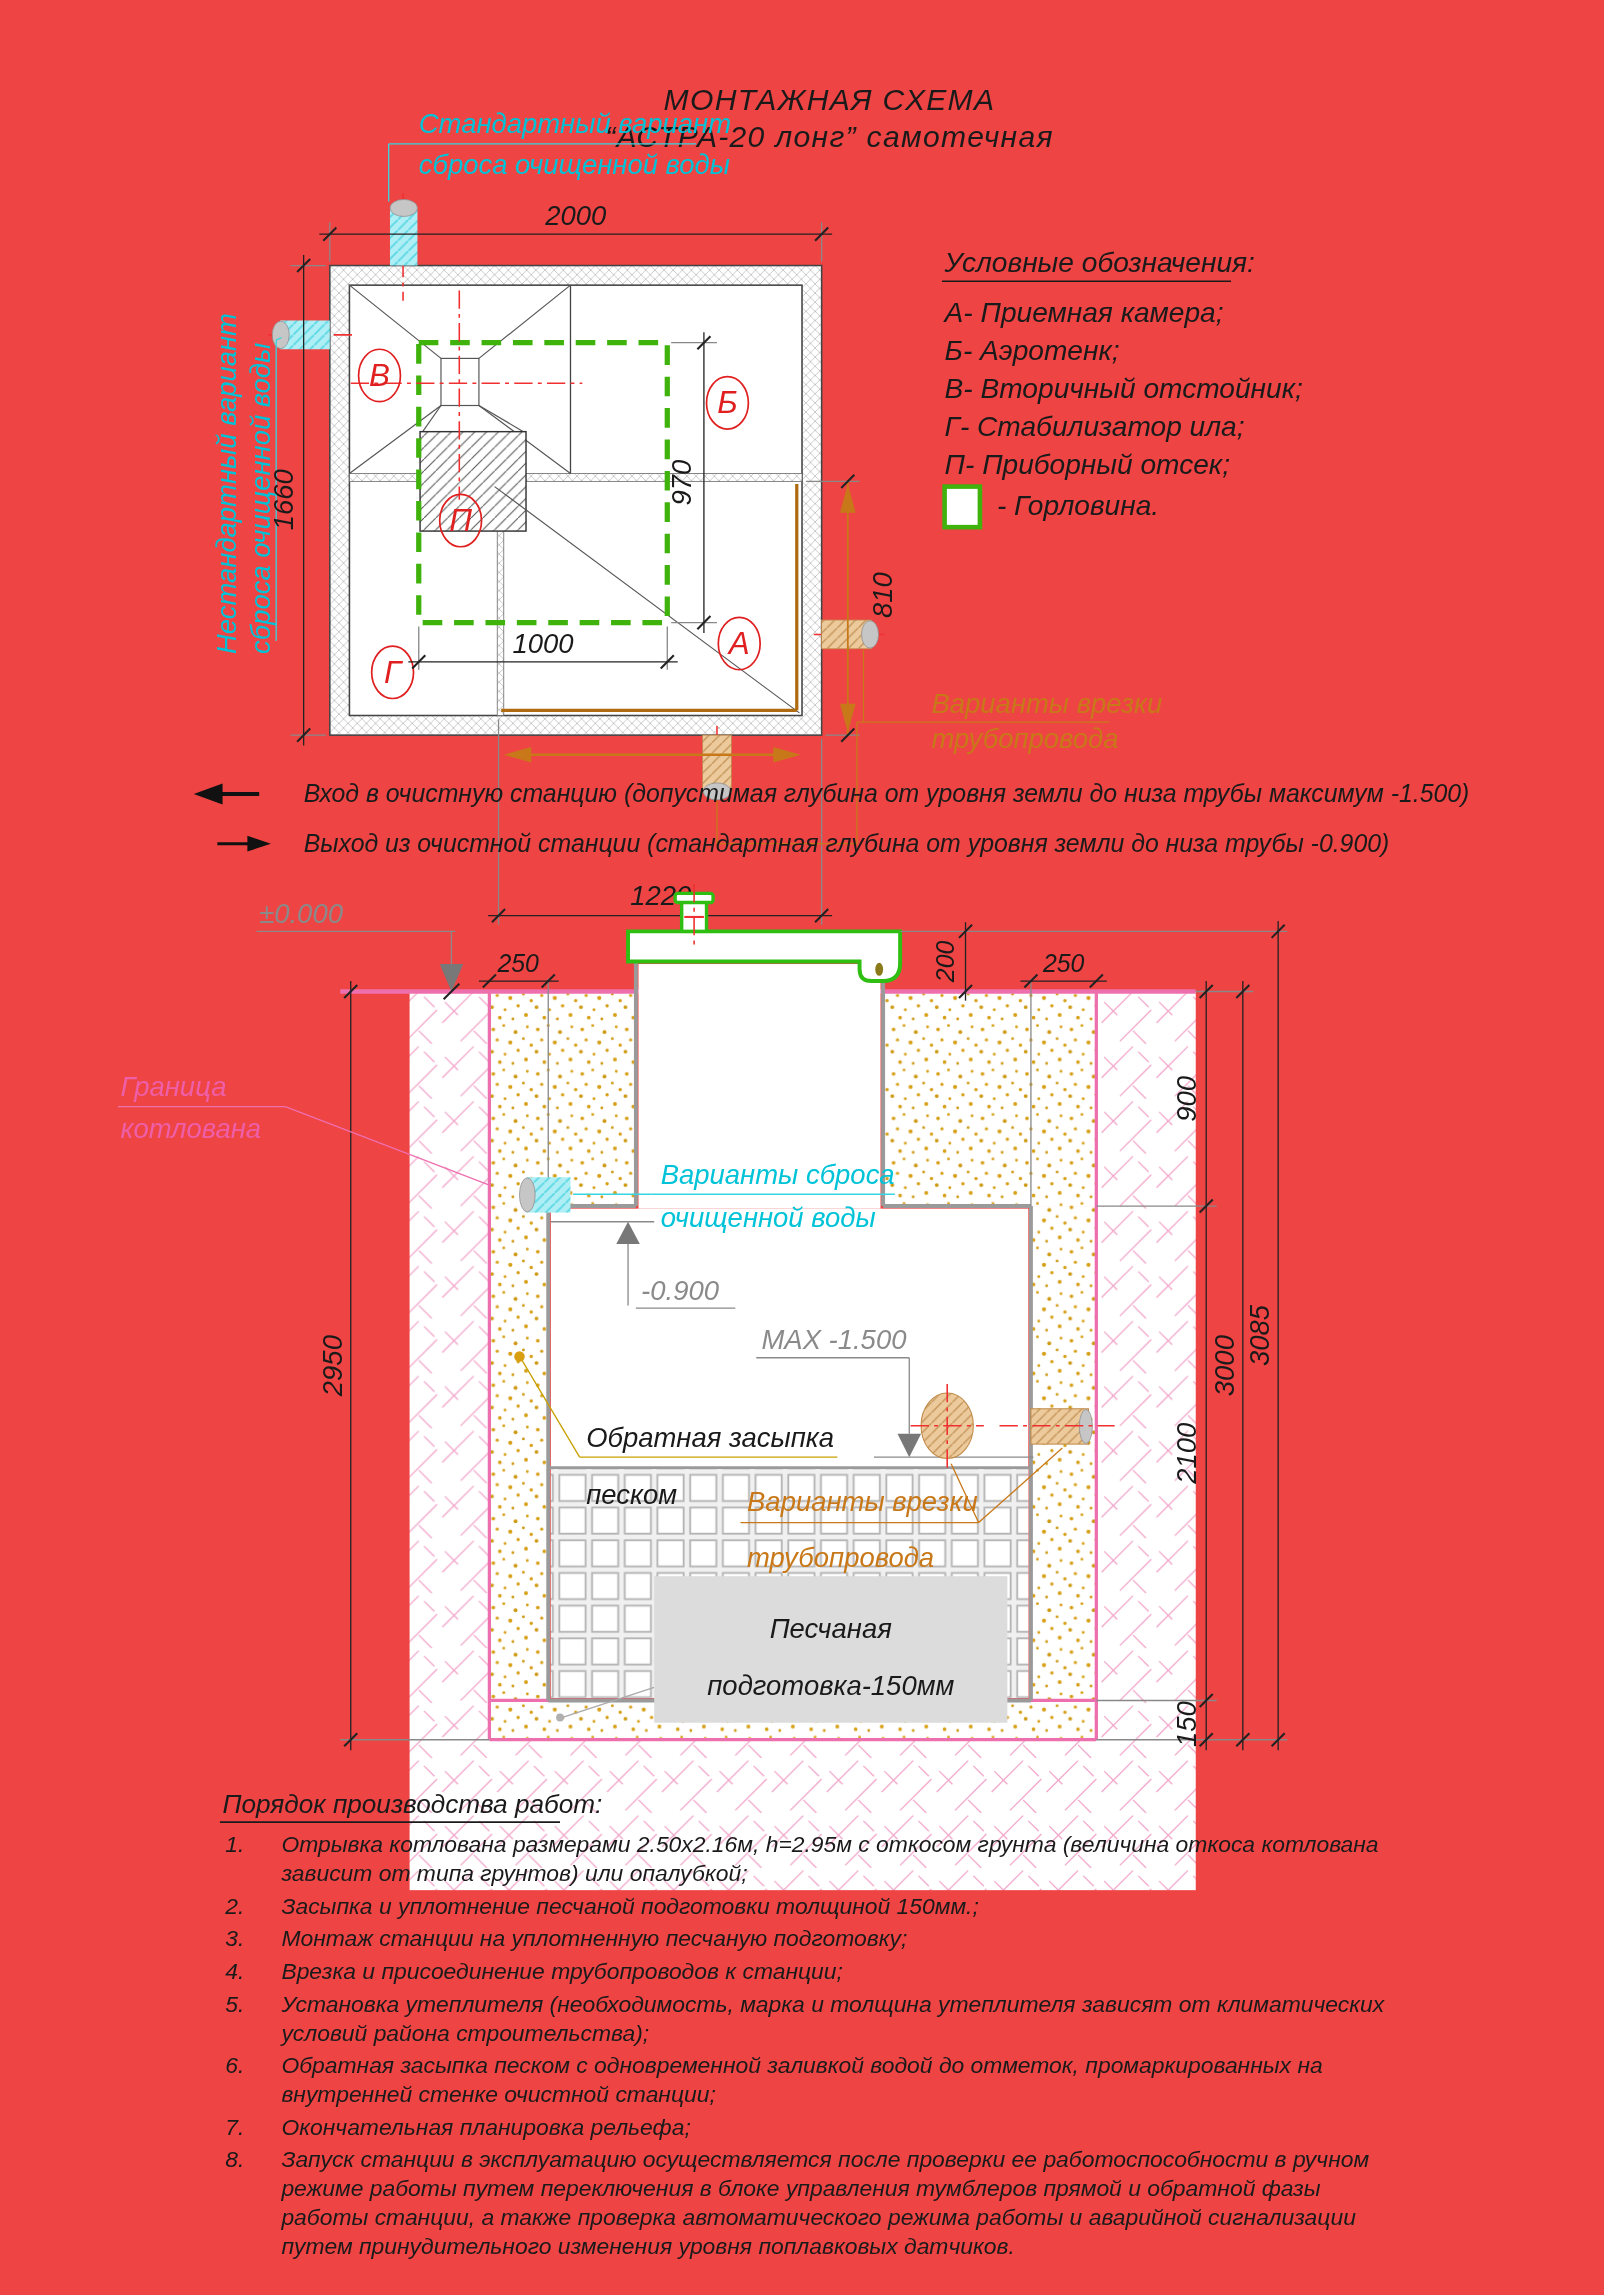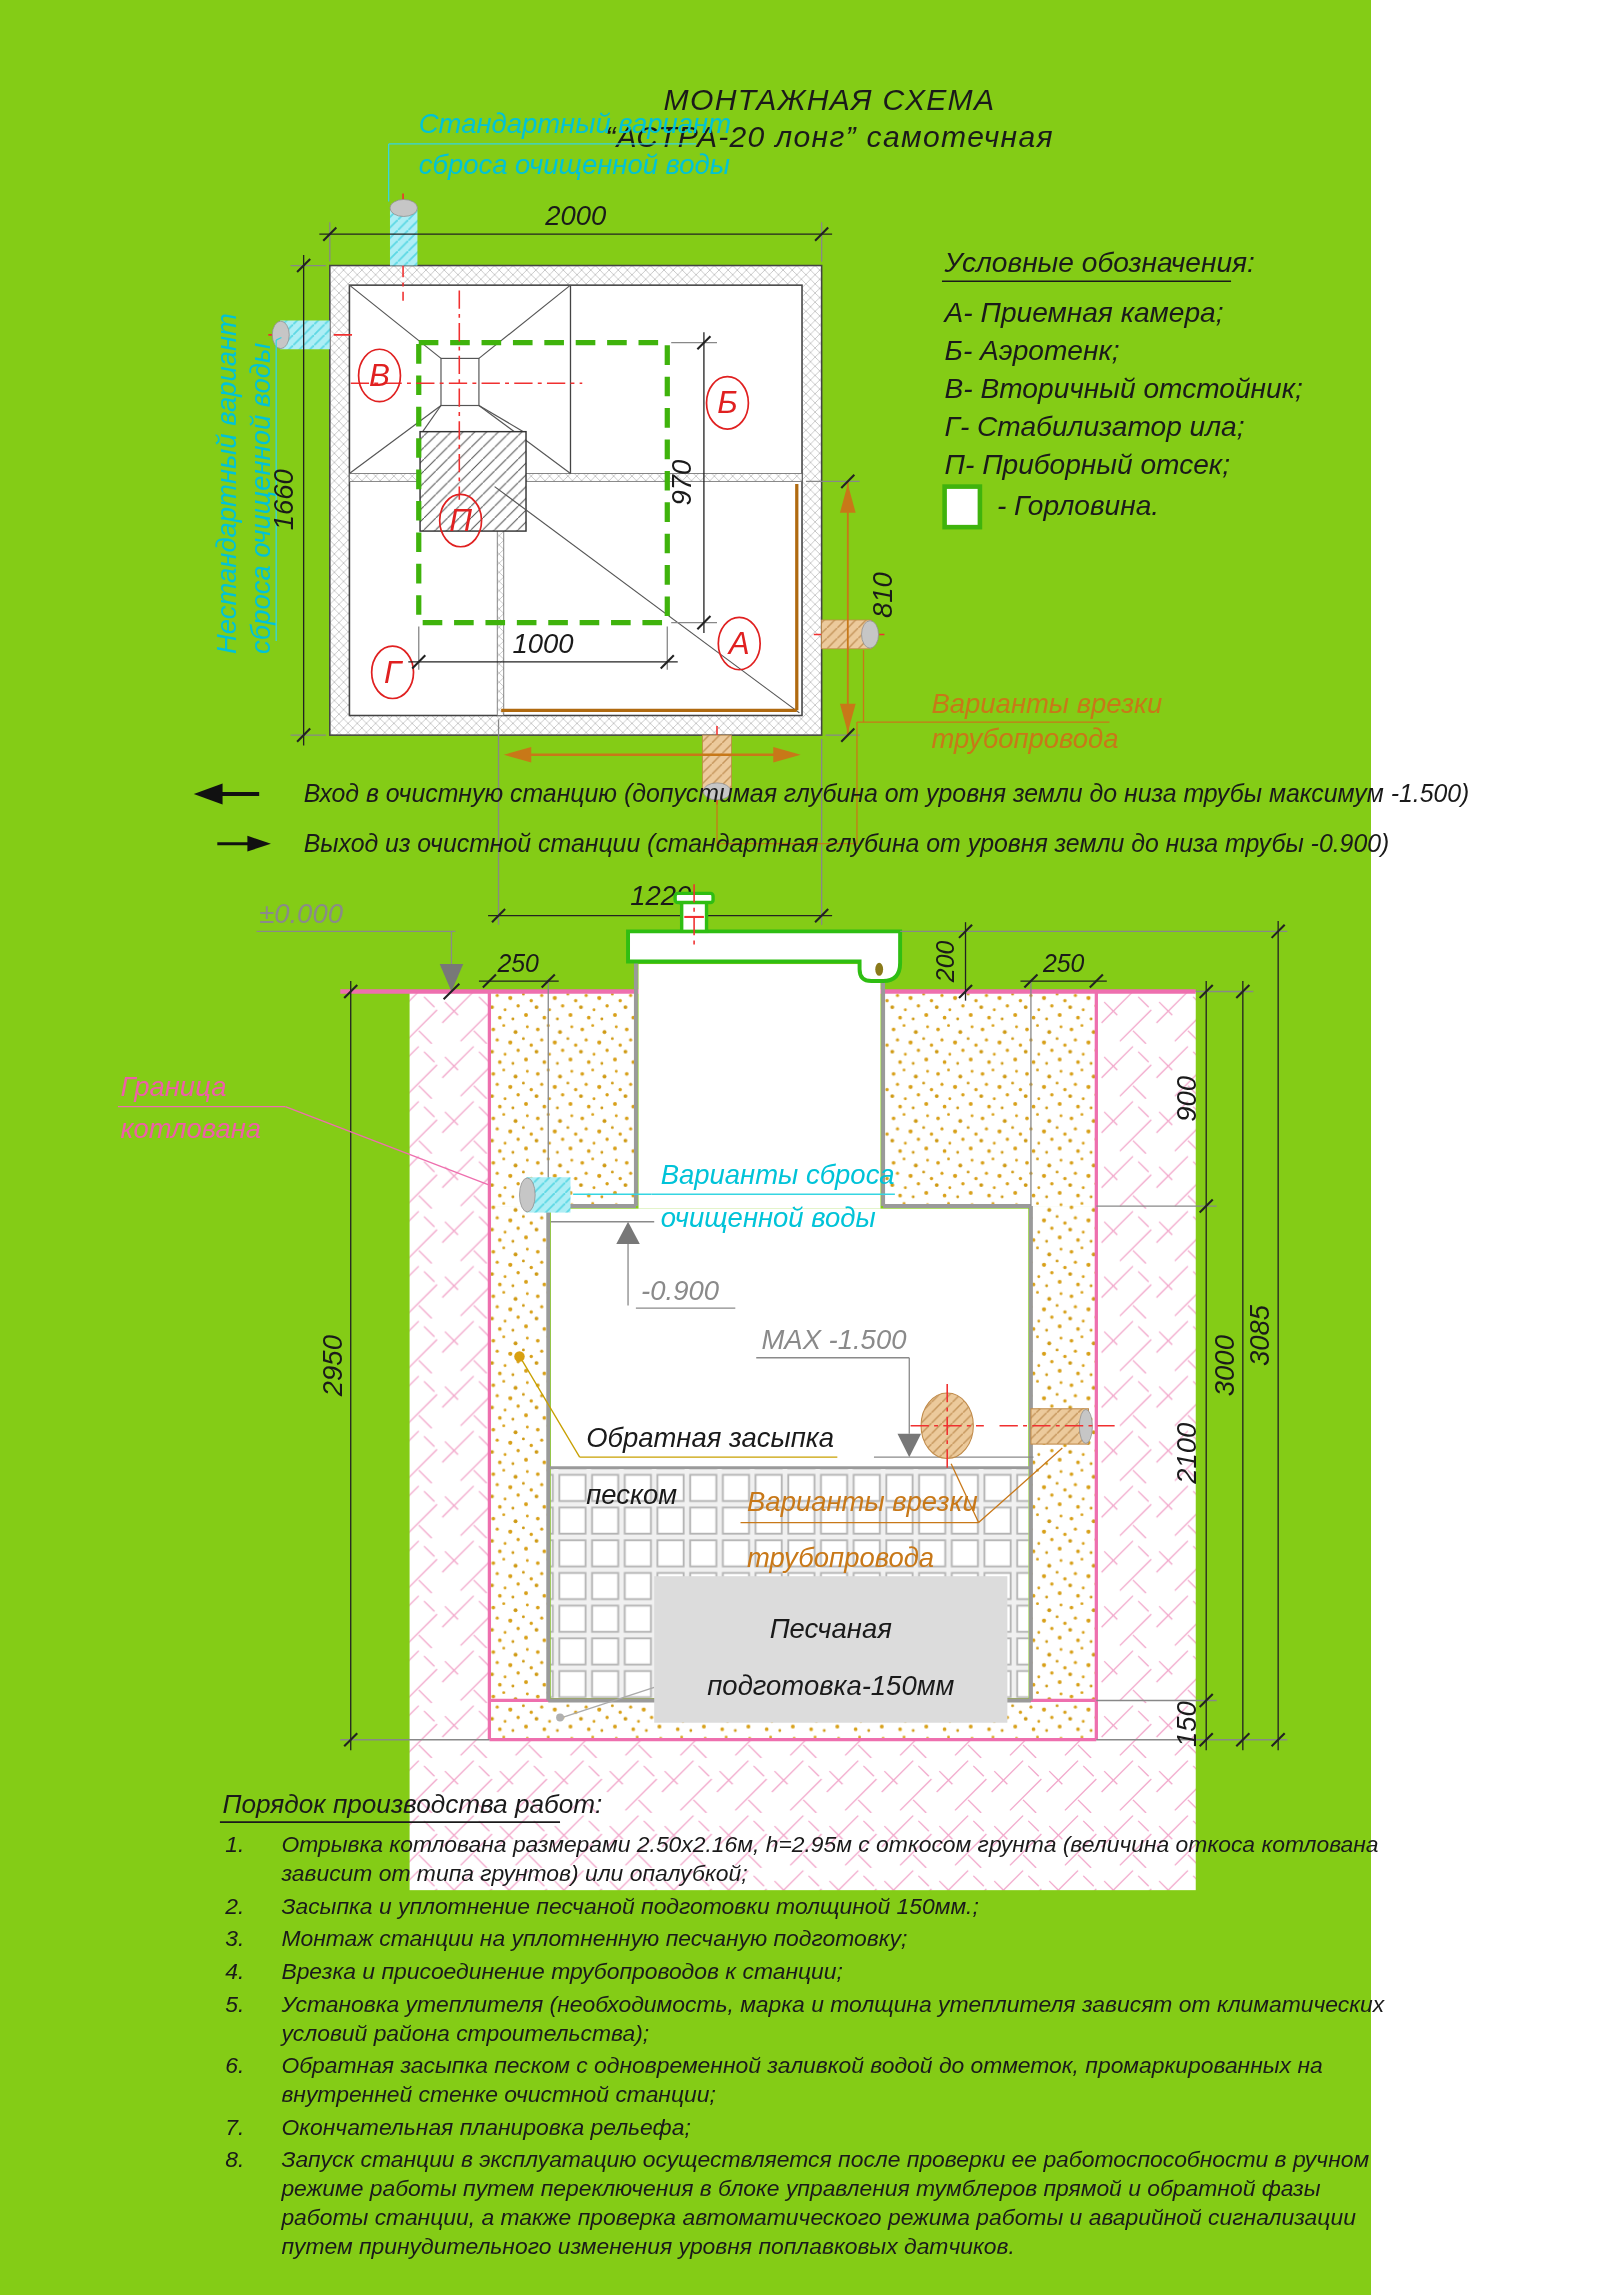--- a/index.html
+++ b/index.html
@@ -1,16 +1,16 @@
 <!DOCTYPE html>
 <html style="font-size:10.5px"><head>
 <meta charset="utf-8">
 <style>
   html,body{margin:0;padding:0;background:#ffffff;}
-  .page{width:1371px;height:2295px;background:#84cc16;position:relative;}
+  .page{width:1604px;height:2295px;background:#ef4444;position:relative;}
   svg{display:block;}
   .t{font-family:"Liberation Sans",sans-serif;font-style:italic;fill:#1a1a1a;}
   .title{font-size:23px;letter-spacing:1px;}
   .dim{font-size:21px;}
   .sdim{font-size:19px;}
   .leg{font-size:21.5px;}
   .note{font-size:19px;}
   .work{font-size:17.5px;}
   .workh{font-size:20px;}
   .letter{font-size:24px;fill:#e02020;}

